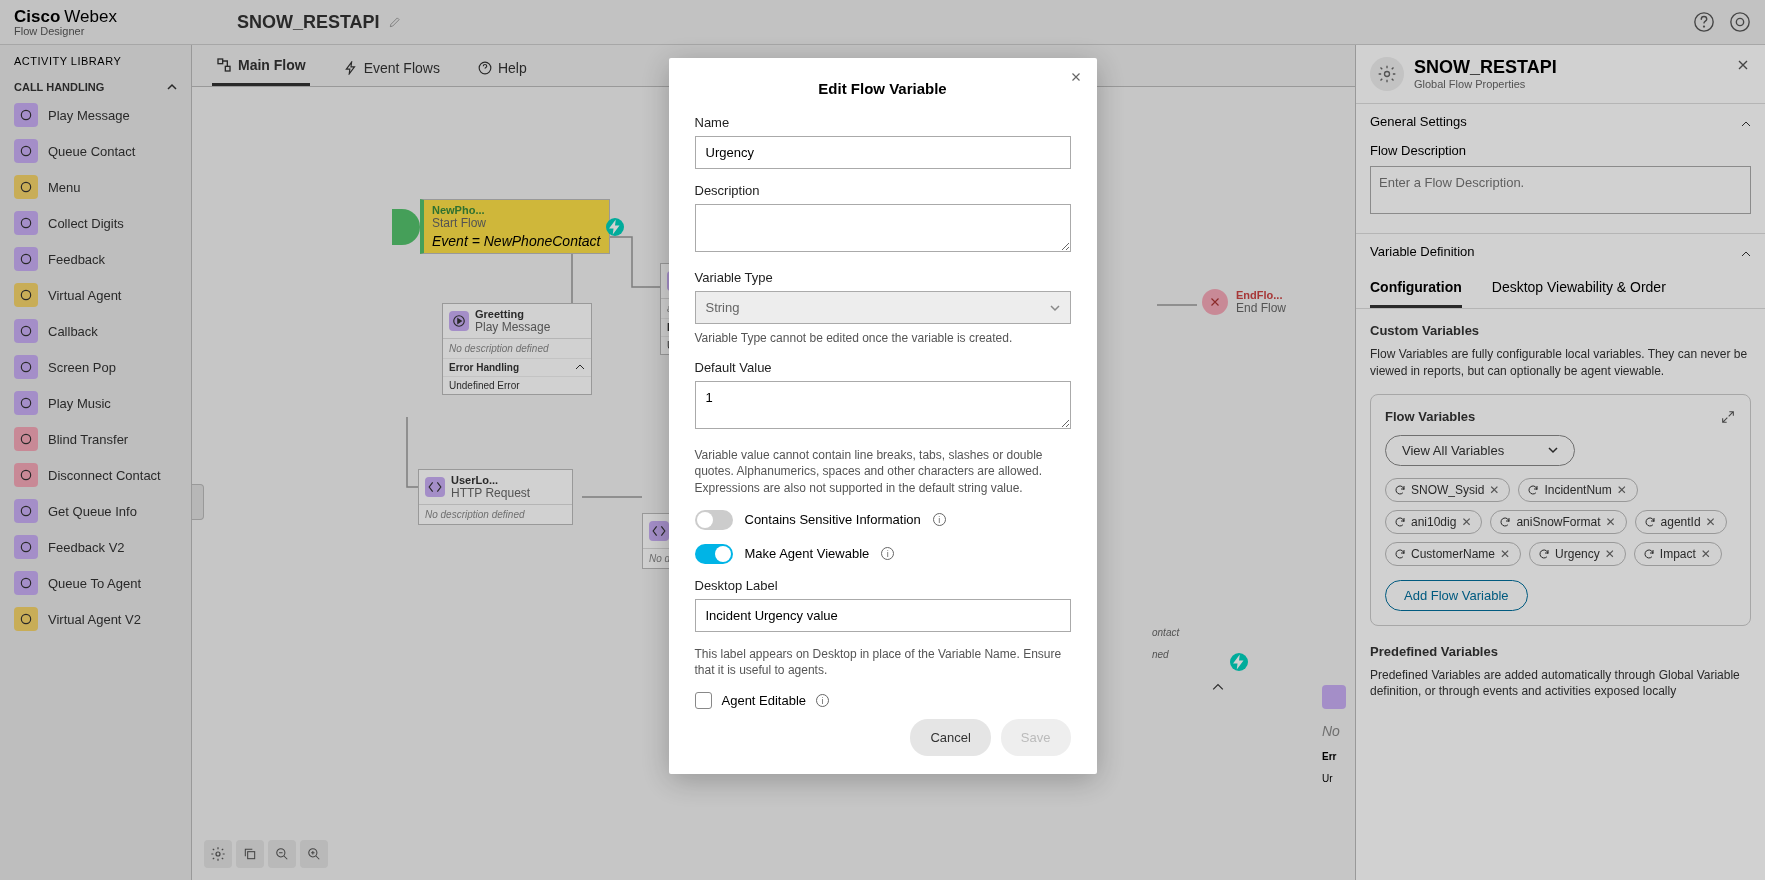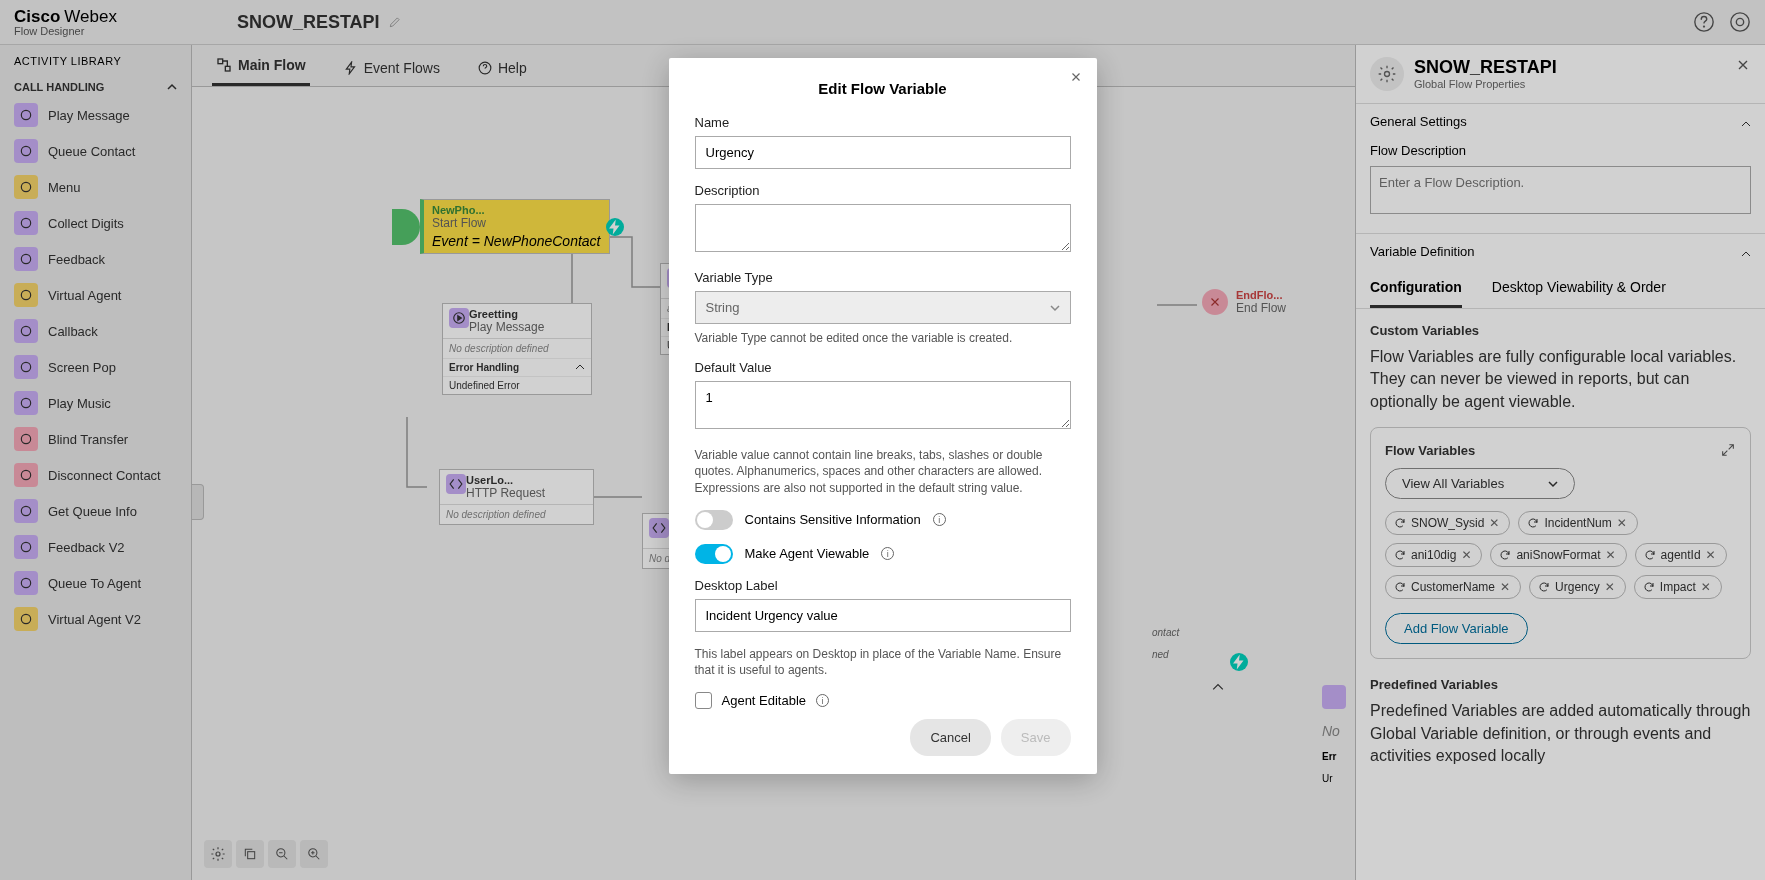--- a/index.html
+++ b/index.html
@@ -22,21 +22,21 @@
   .li-purple{background:#c9aef5;}
   .li-yellow{background:#f5d36b;}
   .li-pink{background:#f5a8b8;}
   
   .center { flex:1; display:flex; flex-direction:column; position:relative; min-width:0;}
   .tabs { height:42px; display:flex; align-items:flex-end; border-bottom:1px solid #bbb; background:#ededed; padding-left:20px; gap:30px;}
   .tab { padding:10px 4px; font-size:14px; color:#333; display:flex; align-items:center; gap:6px;}
   .tab.active{ border-bottom:3px solid #333; font-weight:600;}
   .canvas { flex:1; position:relative; background:#f2f2f2; overflow:hidden;}
   .node { position:absolute; background:#fff; border:1px solid #bbb; width:155px; font-size:11px; color:#333;}
-  .node-head{ display:flex; padding:4px 6px; border-bottom:1px solid #ddd;}
+  .node-head{ display:flex; align-items:center; gap:6px; padding:4px 6px; border-bottom:1px solid #ddd;}
   .node-icon{width:20px;height:20px;border-radius:4px;display:flex;align-items:center;justify-content:center;}
   .ni-purple{background:#c9aef5;}
   .ni-red{background:#f5a8b8;}
   .node-title{font-weight:600; font-size:11px;}
   .node-sub{font-size:12px; color:#666;}
   .node-body{padding:4px 6px; font-size:10px; color:#444;}
   .node-body em{font-style:italic; color:#888;}
   .node-sec{padding:3px 6px; border-top:1px solid #eee; font-size:10px;}
   .start-chip{position:absolute; left:200px; top:112px; display:flex; align-items:center;}
   .start-shape{width:28px;height:36px;background:#55c36d;border-radius:0 18px 18px 0;}
@@ -52,21 +52,21 @@
   .rp-title{font-size:18px;font-weight:600;}
   .rp-sub{font-size:11px;color:#666;}
   .rp-close{margin-left:auto;color:#666;}
   .rp-section{border-top:1px solid #ddd; padding:10px 14px; display:flex; justify-content:space-between; align-items:flex-end; font-size:13px;}
   .rp-input{width:100%; min-height:46px; border:1px solid #aaa; padding:8px; font-size:13px; color:#888; margin:6px 0 16px; resize:none;}
   .rp-tabs{display:flex; gap:30px; padding:0 14px; border-bottom:1px solid #ddd;}
   .rp-tab{padding:10px 0; font-size:14px;}
   .rp-tab.active{border-bottom:3px solid #333; font-weight:600;}
   .rp-body{padding:14px; color:#333;}
   .rp-body h4{font-size:13px;font-weight:600;margin-bottom:8px;}
-  .rp-body p{font-size:16px; line-height:1.4; margin-bottom:14px;}
+  .rp-body p{font-size:12px; line-height:1.4; margin-bottom:14px;}
   .fv-card{border:1px solid #ccc; border-radius:8px; padding:14px;}
   .fv-head{display:flex; justify-content:space-between; align-items:center; font-weight:600; margin-bottom:10px;}
   .dropdown{border:1px solid #888; border-radius:18px; padding:7px 16px; display:flex; align-items:center; justify-content:space-between; width:190px; font-size:13px; margin-bottom:12px;}
   .chips{display:flex; flex-wrap:wrap; gap:8px; margin-bottom:14px;}
   .chip{border:1px solid #bbb; border-radius:14px; padding:4px 10px 4px 8px; display:flex; align-items:center; gap:5px; font-size:12px;}
   .chip svg{width:12px;height:12px;}
   .chip .x{color:#666;font-size:12px;}
   .add-btn{border:1px solid #006e9c; color:#006e9c; border-radius:18px; padding:7px 18px; font-size:13px; font-weight:500; background:#fff;}
   
   .overlay{position:fixed; inset:0; background:rgba(0,0,0,0); display:flex; align-items:flex-start; justify-content:center;}
@@ -342,21 +342,21 @@
           <div class="node-body"><em>No description defined</em></div>
           <div class="node-sec" style="font-weight:600;display:flex;justify-content:space-between;">
             <span>Error Handling</span>
             <svg class="chev" viewBox="0 0 10 10">
                 <path d="M1 7l4-4 4 4" stroke="#333" fill="none"></path>
               </svg>
           </div>
           <div class="node-sec">Undefined Error</div>
         </div>
 
-        <div class="node" style="left:247px;top:382px;width:155px">
+        <div class="node" style="left:226px;top:382px;width:155px">
           <div class="node-head">
             <div class="node-icon ni-purple">
                 <svg width="14" height="14" viewBox="0 0 24 24" fill="none" stroke="#333" stroke-width="2">
                   <path d="M8 4l-6 8 6 8M16 4l6 8-6 8"></path>
                 </svg>
               </div>
             <div>
                 <div class="node-title">UserLo...</div>
                 <div class="node-sub">HTTP Request</div>
               </div>

